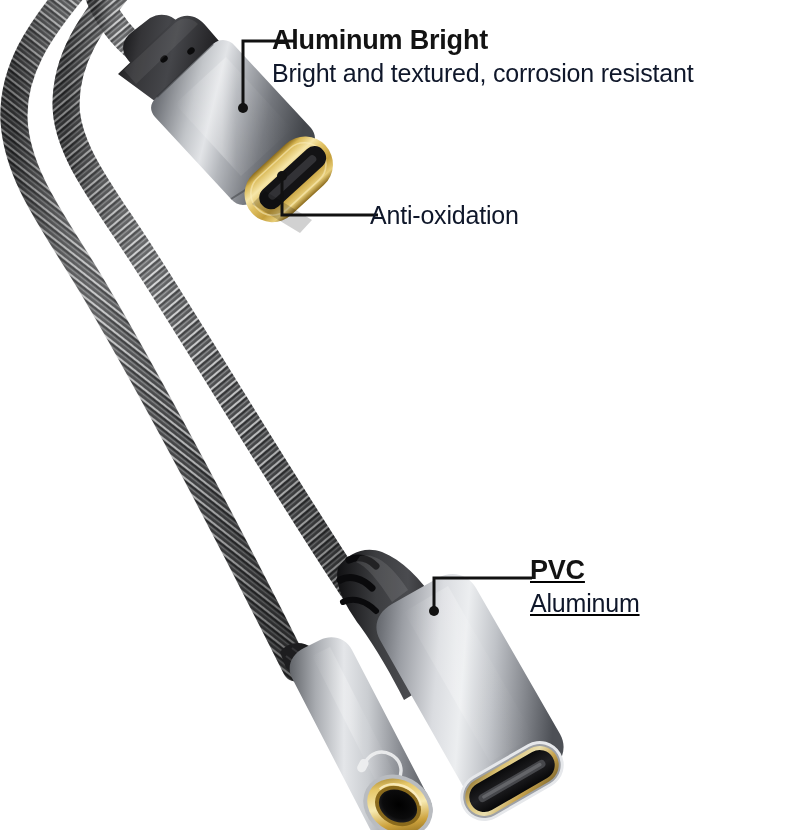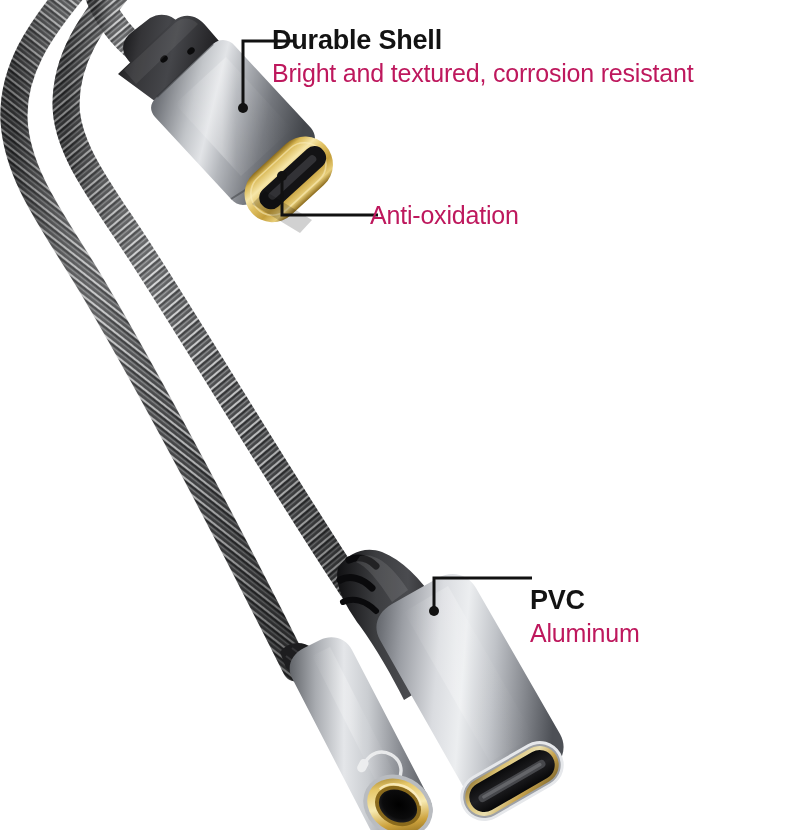--- a/index.html
+++ b/index.html
@@ -35,28 +35,28 @@
     font-size: 27px;
     color: #131313;
     letter-spacing: -0.2px;
     line-height: 1.05;
     margin: 0;
   }
   .callout-sub {
     font-family: "Liberation Sans", sans-serif;
     font-weight: normal;
     font-size: 25px;
-    color: #be185d;
+    color: #0f172a;
     letter-spacing: -0.2px;
     line-height: 1.1;
     margin: 6px 0 0 0;
   }
   #callout-aluminum-shell { left: 272px; top: 26px; }
   #callout-gold-connector { left: 370px; top: 196px; }
-  #callout-pvc           { left: 530px; top: 586px; }
+  #callout-pvc           { left: 530px; top: 556px; text-decoration: underline; }
 </style>
 </head>
 <body>
 
 <div id="infographic">
 
   <svg id="art-layer" viewBox="0 0 800 830" width="800" height="830" xmlns="http://www.w3.org/2000/svg">
     <defs>
 
       <pattern id="braidPat" patternUnits="userSpaceOnUse" width="9" height="9" patternTransform="rotate(38)">
@@ -308,21 +308,21 @@
 
       <path d="M282,176 L282,215 L378,215"></path>
       <circle cx="282" cy="176" r="5" fill="#111111" stroke="none"></circle>
 
       <path d="M434,611 L434,578 L532,578"></path>
       <circle cx="434" cy="611" r="5" fill="#111111" stroke="none"></circle>
     </g>
   </svg>
 
   <div class="callout" id="callout-aluminum-shell">
-    <p class="callout-title">Durable Shell</p>
+    <p class="callout-title">Aluminum Bright</p>
     <p class="callout-sub">Bright and textured, corrosion resistant</p>
   </div>
 
   <div class="callout" id="callout-gold-connector">
     <p class="callout-sub">Anti-oxidation</p>
   </div>
 
   <div class="callout" id="callout-pvc">
     <p class="callout-title">PVC</p>
     <p class="callout-sub">Aluminum</p>

